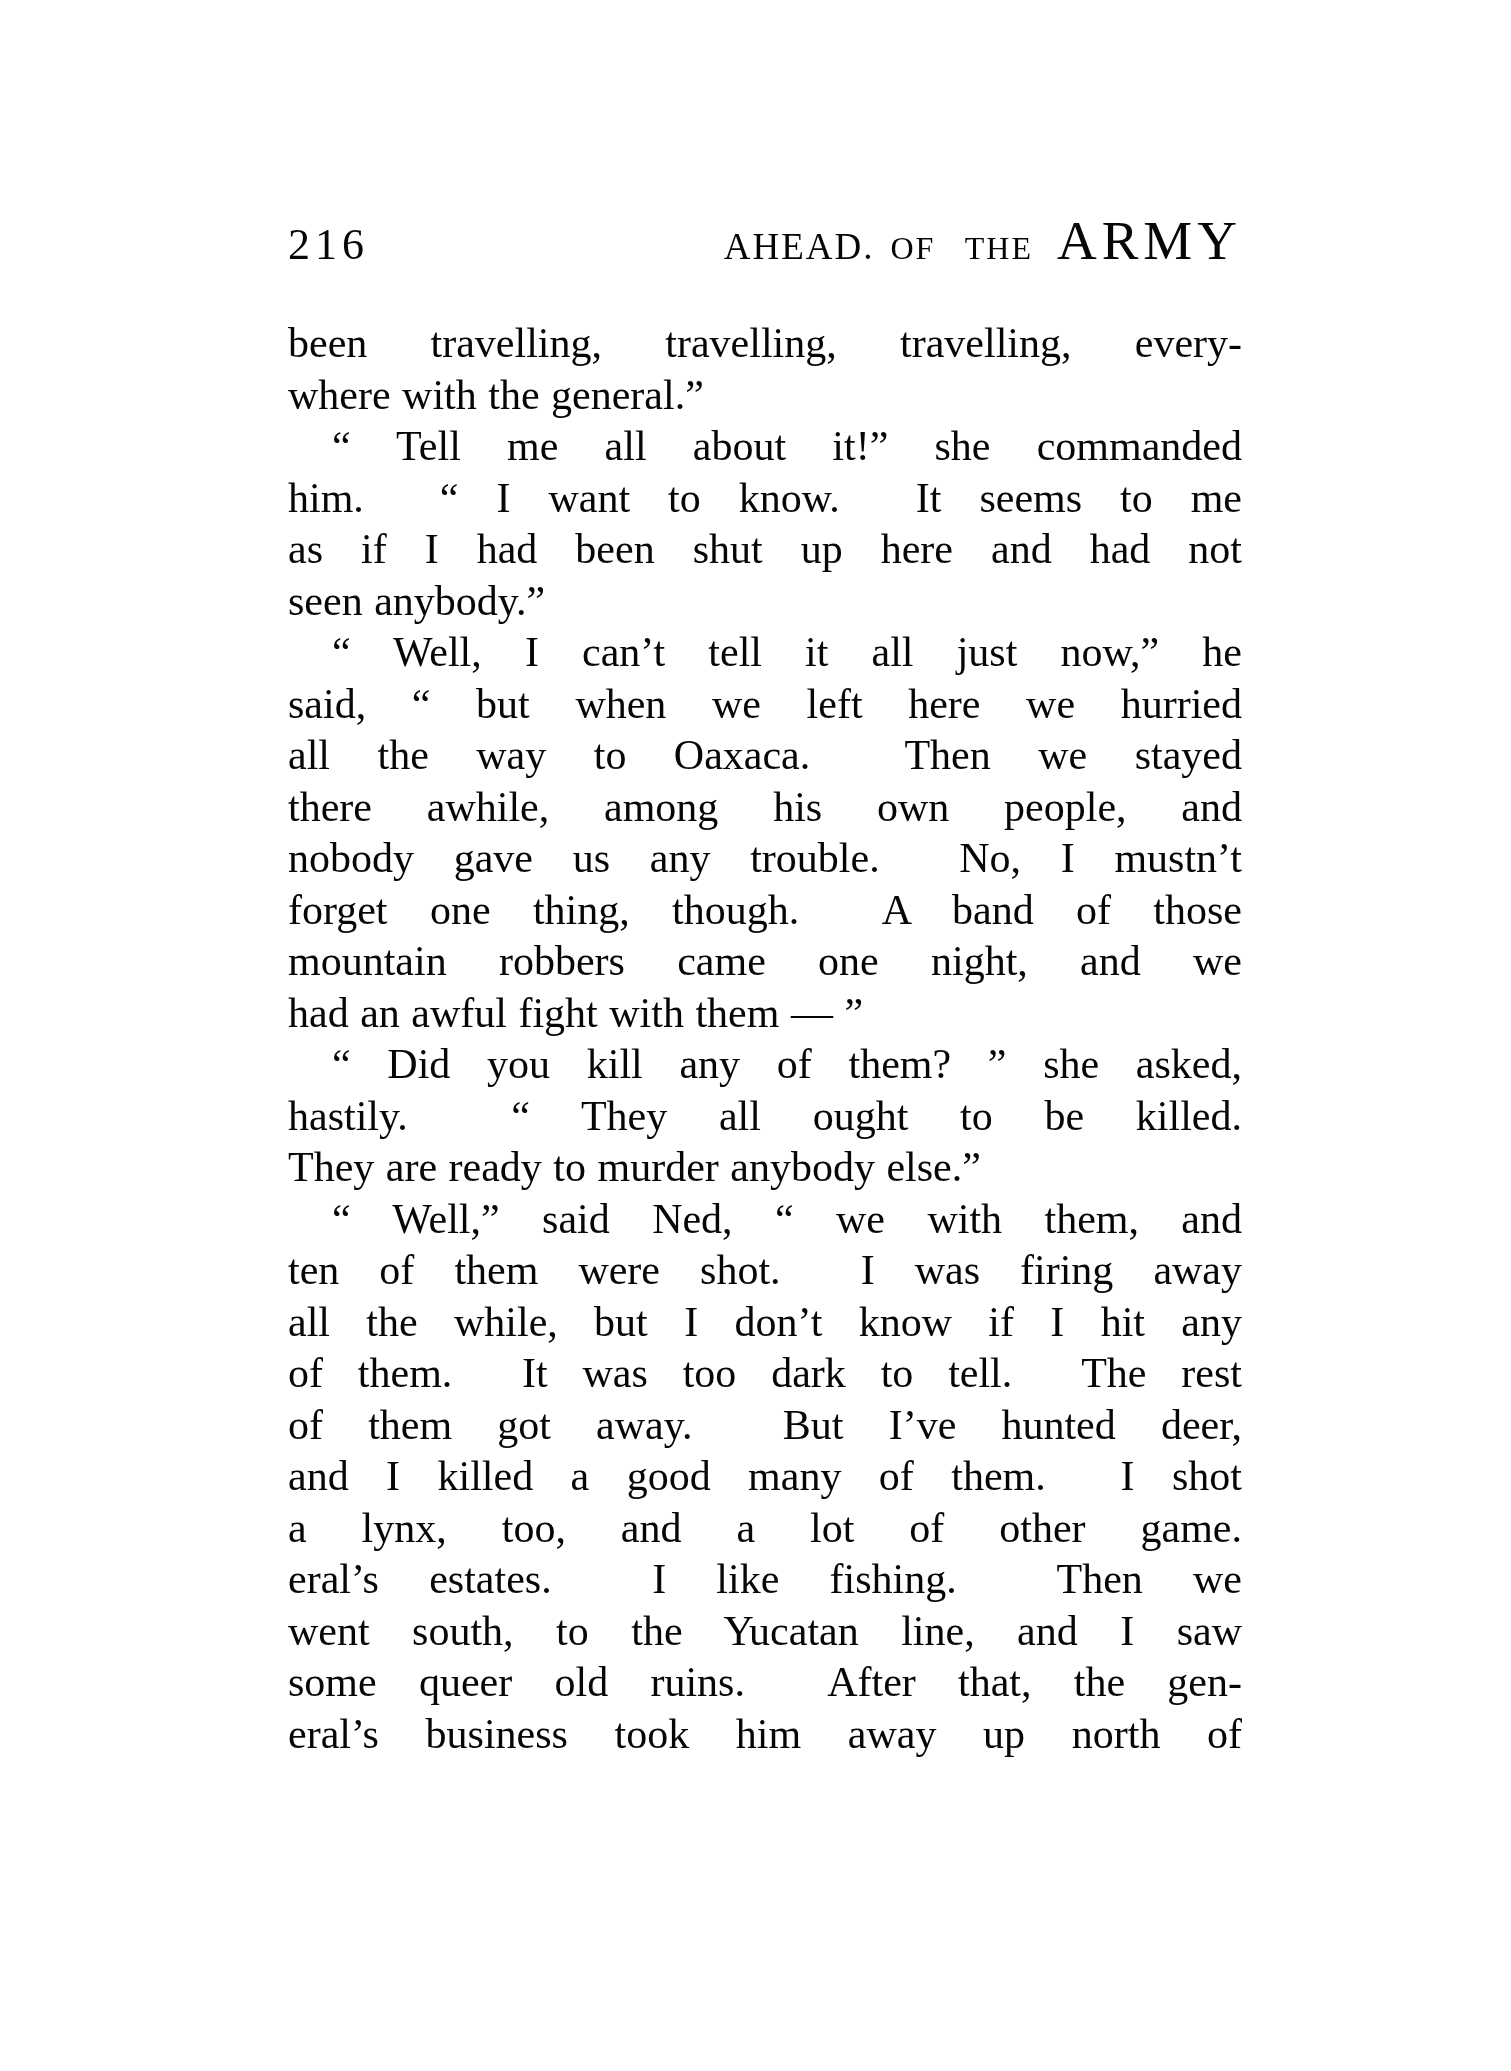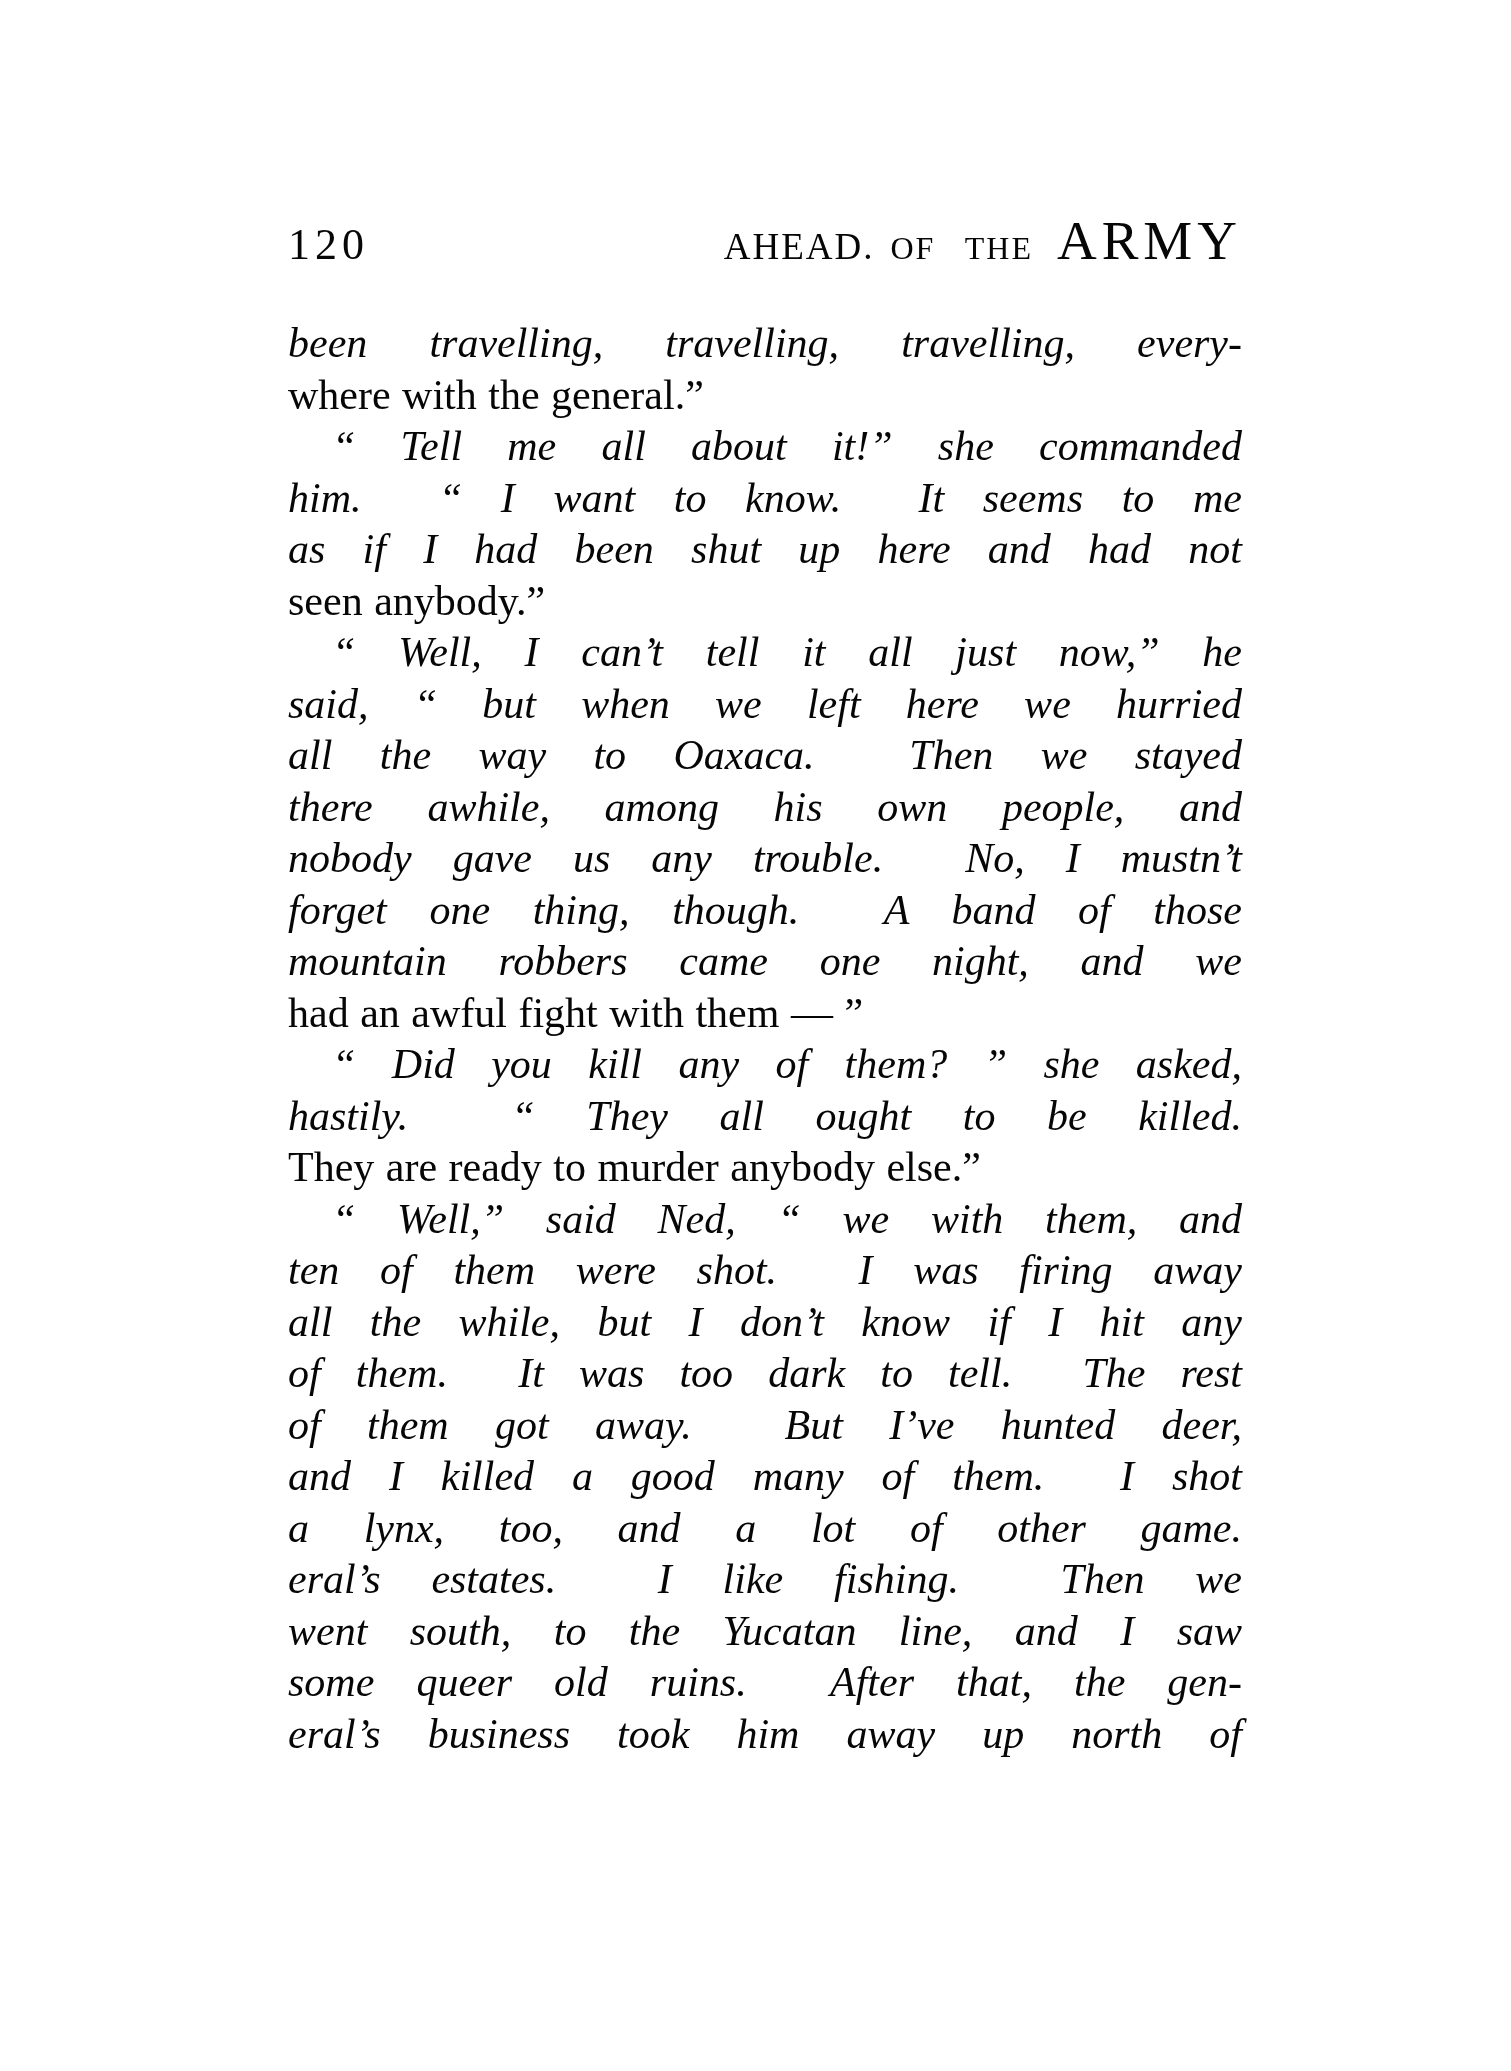--- a/index.html
+++ b/index.html
@@ -65,36 +65,35 @@
   }
   .line {
     height: 51.5px;
     line-height: 51.5px;
     white-space: pre-wrap;
     word-spacing: 1px;
   }
   .line-justify {
     text-align: justify;
     text-align-last: justify;
-    font-style: italic;
   }
   .line-left {
     text-align: left;
     text-align-last: left;
   }
   .indent {
     padding-left: 44px;
   }
 </style>
 </head>
 <body>
 
 <div class="page">
   <div class="header">
-    <span class="pagenum">120</span>
+    <span class="pagenum">216</span>
     <span class="running-head">
       <span class="t-lg1">AHEAD.</span>
       <span class="t-sm">OF THE</span>
       <span class="t-lg2">ARMY</span>
     </span>
   </div>
 
   <div class="bodytext" id="body-text">
       <div class="paragraph">
         <div class="line line-justify">been travelling, travelling, travelling, every-</div>

